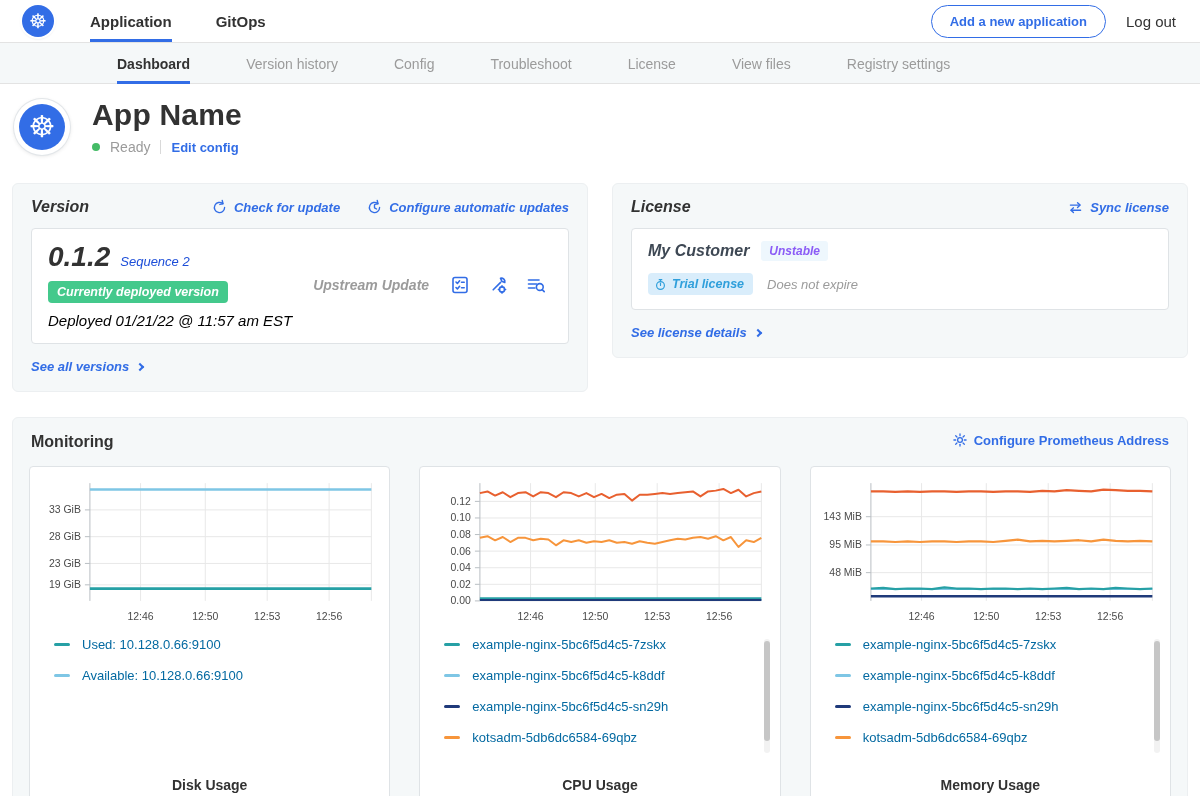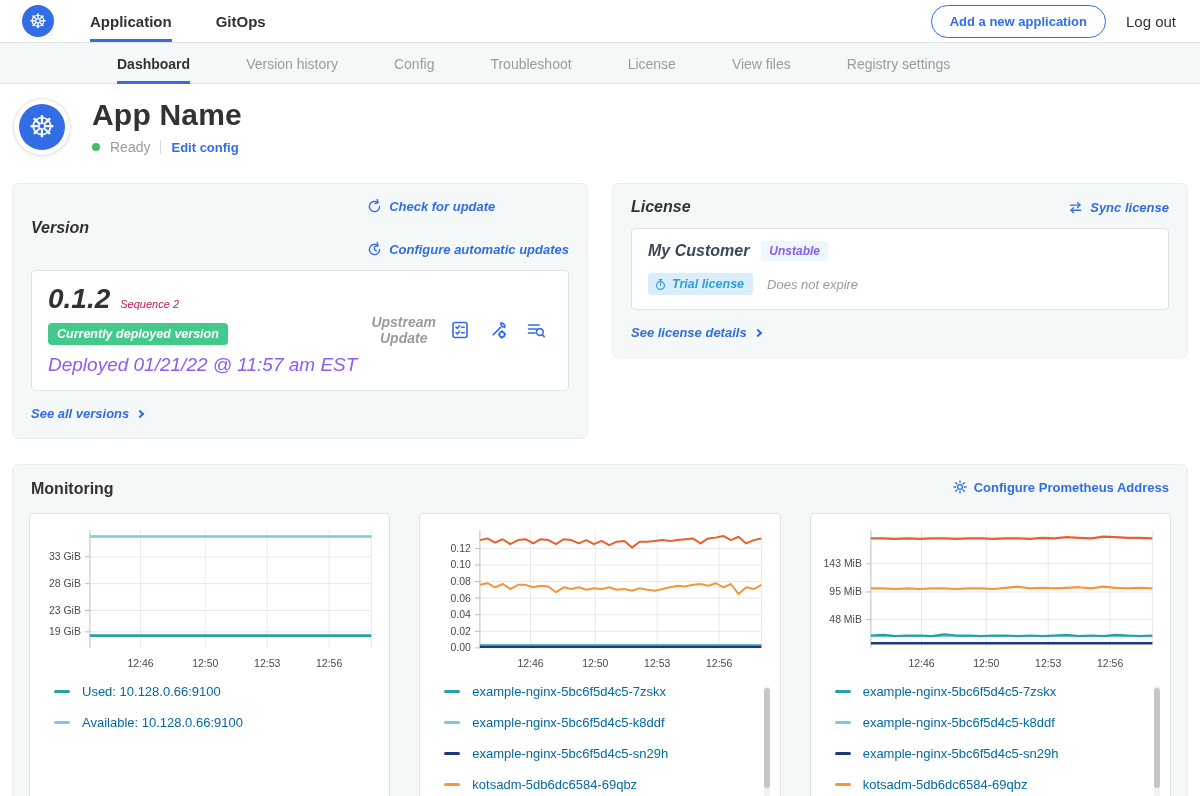--- a/index.html
+++ b/index.html
@@ -43,31 +43,31 @@
   .link { color:#326de6; font-size:13px; font-weight:700; cursor:pointer; display:inline-flex;
     align-items:center; gap:6px; white-space:nowrap; }
   .chev { width:6px; height:6px; border-right:2px solid #326de6; border-top:2px solid #326de6;
     transform:rotate(45deg); display:inline-block; margin-left:2px; }
 
   
   .cards { display:grid; grid-template-columns:1fr 1fr; gap:24px; align-items:start; margin:12px 12px 0;font-style:italic; }
   .card { background:#f5f8f9; border:1px solid #eceff1; border-radius:6px; padding:14px 18px 16px; }
   .card-head { display:flex; align-items:center; }
   .card-title { font-size:16px; font-weight:700; }
-  .card-head .links { margin-left:auto; display:flex; gap:26px;flex-direction:column; }
+  .card-head .links { margin-left:auto; display:flex; gap:26px; }
   .panel { background:#fff; border:1px solid #dfe3e6; border-radius:4px; margin-top:12px; padding:12px 16px 14px; }
 
   .version-panel { display:flex; align-items:center; }
   .ver-left { min-width:215px; }
   .ver-row1 { display:flex; align-items:baseline; gap:10px; }
   .ver-num { font-size:28px; font-weight:700; }
-  .ver-seq { font-size:11px; color:#be185d; }
+  .ver-seq { font-size:13px; color:#1d4ed8; }
   .badge-green { display:inline-block; background:#44c98c; color:#fff; font-size:12.5px; font-weight:700;
     border-radius:4px; padding:4px 9px; margin-top:8px; }
-  .ver-deployed { font-size:19px; color:#8b5cf6; margin-top:9px; }
+  .ver-deployed { font-size:15px; color:#000000; margin-top:9px; }
   .ver-mid { flex:1; text-align:center; font-size:14px; font-weight:700; color:#9b9b9b; }
   .ver-icons { display:flex; gap:18px; align-items:center; padding-right:6px; }
   .card-footer-link { margin-top:13px; }
 
   .lic-row1 { display:flex; align-items:center; gap:12px; }
   .lic-name { font-size:16px; font-weight:700; color:#3e4854; }
   .badge-channel { background:#eef7fd; color:#8b5cf6; font-size:12px; font-weight:600;
     border-radius:3px; padding:3px 8px; }
   .lic-row2 { display:flex; align-items:center; gap:14px; margin-top:12px; }
   .badge-trial { background:#d9edfb; color:#2f9fdb; font-size:12.5px; font-weight:700;

